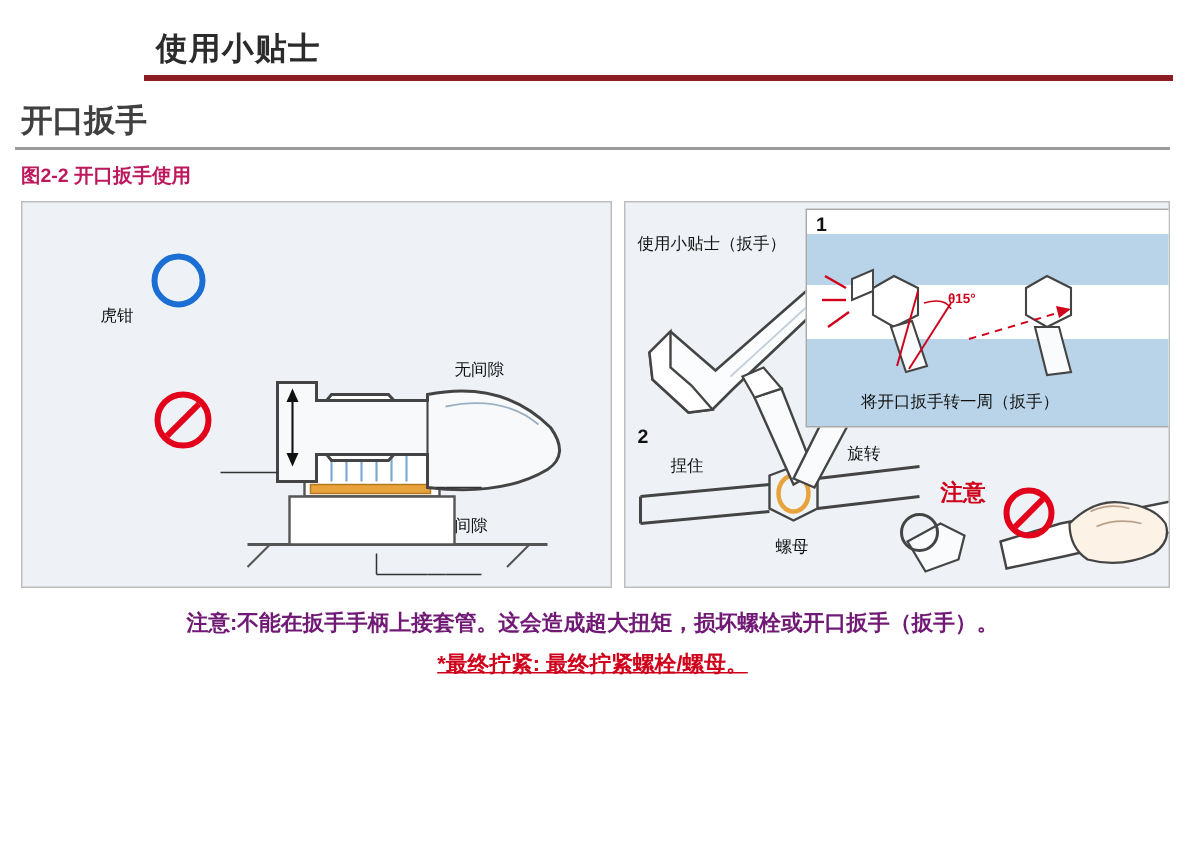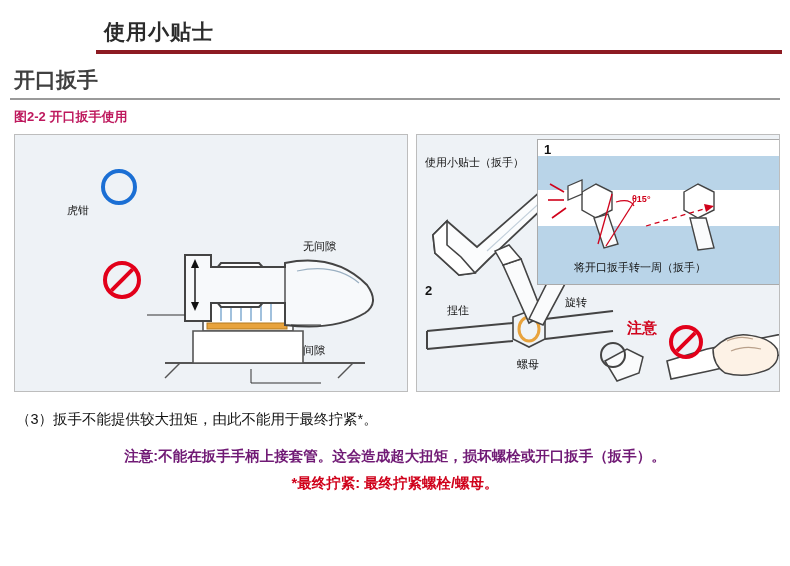--- a/index.html
+++ b/index.html
@@ -140,20 +140,21 @@
     font-size: 14.5px;
     font-weight: bold;
     color: #701a75;
   }
   .final {
     margin-top: 8px;
     text-align: center;
     font-size: 14.5px;
     font-weight: bold;
     color: #d0021b;
+    text-decoration: underline;
   }
 
   svg { display: block; }
 </style>
 </head>
 <body>
 
 <div class="header">
   <div class="header-bar"></div>
   <div class="header-title">使用小贴士</div>
@@ -290,17 +291,16 @@
       <div class="step-num" style="left:6px; top:2px;">1</div>
       <div class="label label-red" style="left:94px; top:54px; font-size:9px;">θ15°</div>
       <div class="label" style="left:36px; top:120px;">将开口扳手转一周（扳手）</div>
     </div>
 
     <div class="label label-red" style="left:210px; top:152px; font-size:15px;margin-top:32px;">注意</div>
   </div>
 </div>
 
 <div class="notes">
-  <div class="note">（3）扳手不能提供较大扭矩，由此不能用于最终拧紧*。</div>
 </div>
 
 <div class="caution">注意:不能在扳手手柄上接套管。这会造成超大扭矩，损坏螺栓或开口扳手（扳手）。</div>
 <div class="final">*最终拧紧: 最终拧紧螺栓/螺母。</div>
 
 </body></html>

